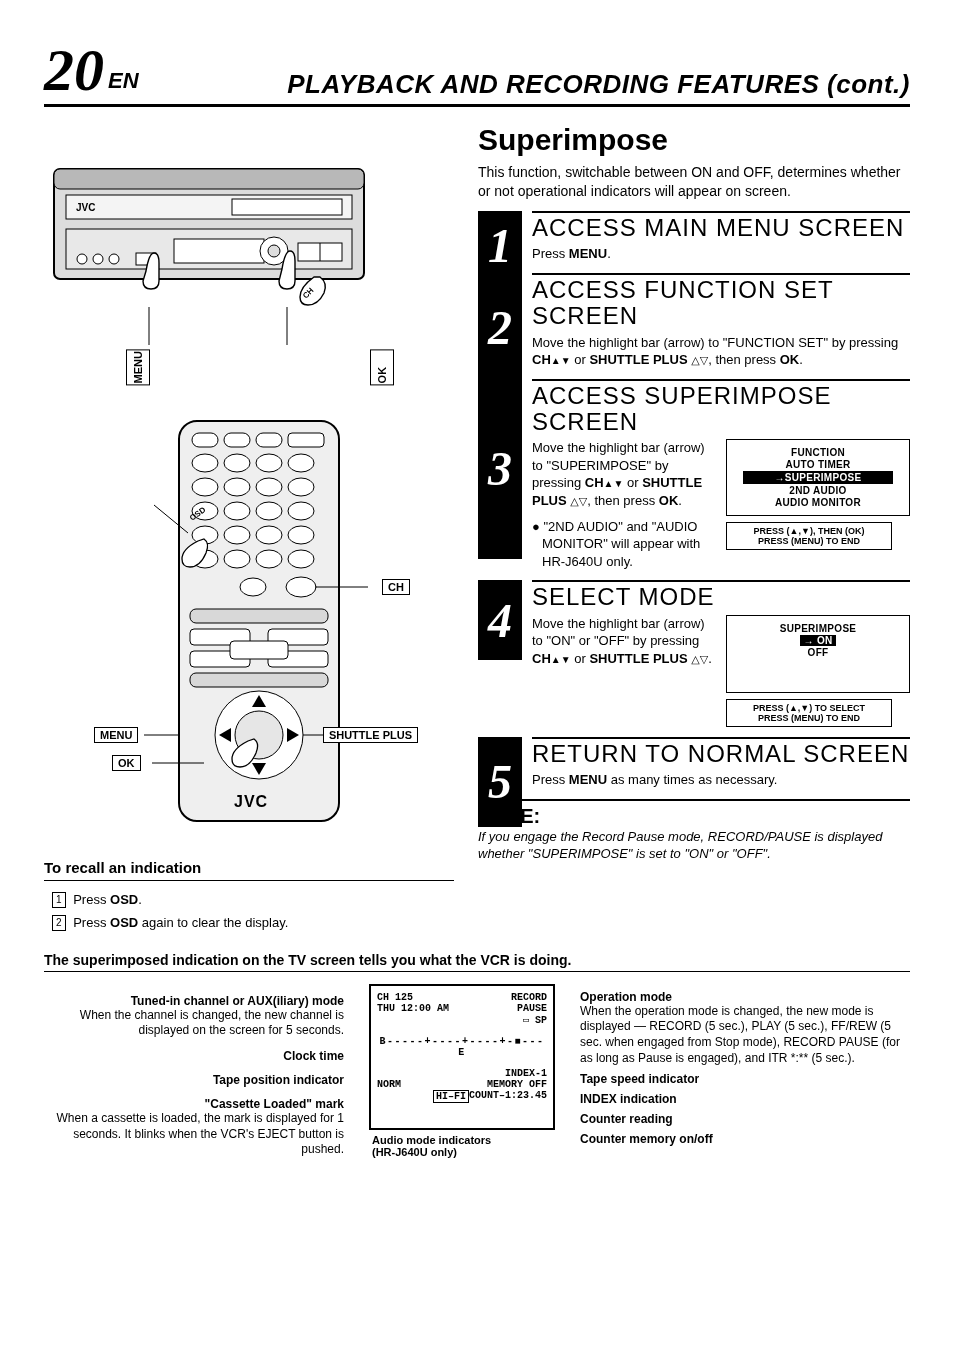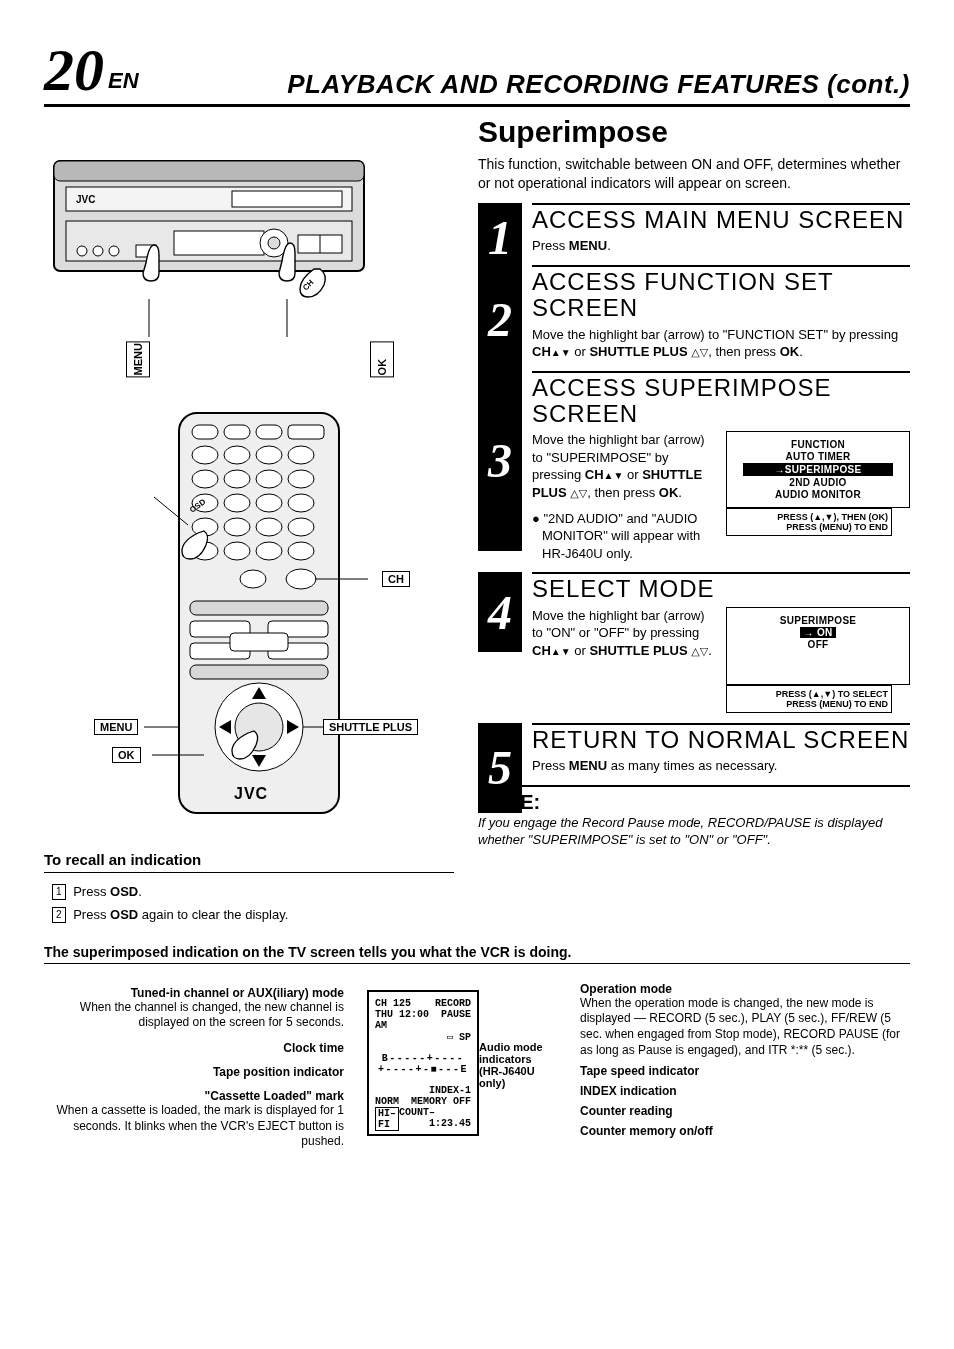--- a/index.html
+++ b/index.html
@@ -1,54 +1,54 @@
 <!DOCTYPE html>
 <html><head>
 <meta charset="utf-8">
 <style>
   body { font-family: Arial, Helvetica, sans-serif; background:#fff; margin:0; padding:40px 44px 60px 44px; width:866px; color:#000; }
-  .header { display:flex; align-items:flex-end; border-bottom:3px solid #000; padding-bottom:4px; margin-bottom:4px;}
+  .header { display:flex; align-items:flex-end; border-bottom:3px solid #000; padding-bottom:4px; margin-bottom:12px;}
   .pgno { font-family: Georgia, 'Times New Roman', serif; font-style:italic; font-size:60px; font-weight:bold; line-height:1; }
   .pglang { font-size:22px; font-style:italic; font-weight:bold; margin-left:4px; margin-bottom:6px;}
   .header-title { flex:1; text-align:right; font-size:26px; font-weight:bold; font-style:italic; letter-spacing:0.5px;}
   .columns { display:flex; gap:24px; }
   .left { width:410px; }
   .right { flex:1; }
   .section-title { font-size:30px; font-weight:bold; font-family: Verdana, Arial, sans-serif; margin:4px 0 6px 0;}
   .intro { font-size:14px; line-height:1.35; margin-bottom:10px;}
   .step { position:relative; padding-left:54px; margin-bottom:10px; }
   .step .num { position:absolute; left:0; top:0; width:44px; height:70px; background:#000; color:#fff; font-family:Georgia,serif; font-style:italic; font-size:48px; font-weight:bold; display:flex; align-items:center; justify-content:center; }
   .step .num.tall { height:110px; }
   .step .num.taller { height:180px; }
   .step-title { font-family: Verdana, Arial, sans-serif; font-size:24px; letter-spacing:1px; border-top:2px solid #000; padding-top:2px; margin-bottom:4px; line-height:1.1;}
   .step-body { font-size:13px; line-height:1.35; }
   .step-flex { display:flex; gap:10px; align-items:flex-start;}
   .onscreen { border:1px solid #000; font-size:10px; font-weight:bold; text-align:center; padding:6px 16px; width:150px; letter-spacing:0.3px;}
   .onscreen .line { margin:1px 0; }
-  .onscreen-foot { border:1px solid #000; font-size:9px; font-weight:bold; text-align:right; padding:3px; width:158px; margin-top:0;}
+  .onscreen-foot { border:1px solid #000; font-size:9px; font-weight:bold; text-align:center; padding:3px; width:158px; margin-top:6px;}
   .note-title { font-size:20px; font-weight:bold; border-top:2px solid #000; padding-top:4px; margin-top:8px;}
   .note-body { font-size:13px; font-style:italic; line-height:1.35;}
   .recall-title { font-size:15px; font-weight:bold; border-bottom:1px solid #000; padding-bottom:4px; margin:24px 0 10px 0;}
   .recall-body { font-size:13px; line-height:1.4; padding:0 8px;}
   .numbox { display:inline-block; border:1px solid #000; font-size:10px; padding:0 3px; margin-right:4px; vertical-align:1px;}
   .illus { border:0; text-align:left; }
   .vcr-svg { margin:40px 0 30px 0;}
   .remote-svg { margin:0 0 10px 0;}
   .label-box { border:1px solid #000; font-size:11px; font-weight:bold; padding:1px 5px; background:#fff;}
   .tvsection { margin-top:20px; }
   .tv-title { font-size:14px; font-weight:bold; border-bottom:1px solid #000; padding-bottom:3px; margin-bottom:12px;}
   .tv-grid { display:flex; gap:23px; font-size:12px; }
   .tv-left { width:300px; text-align:right; }
   .tv-left .lbl { font-weight:bold; margin-top:10px;}
   .tv-left .desc { line-height:1.3;}
   .tv-right { flex:1; }
   .tv-right .lbl { font-weight:bold; margin-top:6px;}
   .tv-right .desc { line-height:1.3;}
   .tvscreen { border:2px solid #000; width:170px; height:130px; font-family:'Courier New',monospace; font-size:10px; font-weight:bold; padding:6px; position:relative;}
-  .tv-center-col { width:190px; display:flex; flex-direction:row; align-items:center;}
+  .tv-center-col { width:190px; display:flex; flex-direction:column; align-items:center;}
   .tv-center-col .foot { font-size:11px; font-weight:bold; text-align:left; width:180px; margin-top:4px;}
   .tri-up::before { content:"▲"; font-size:10px;}
   .tri-dn::before { content:"▼"; font-size:10px;}
   .tri-up-o::before { content:"△"; font-size:11px;}
   .tri-dn-o::before { content:"▽"; font-size:11px;}
 </style>
 </head>
 <body>
 
 <div class="header">

